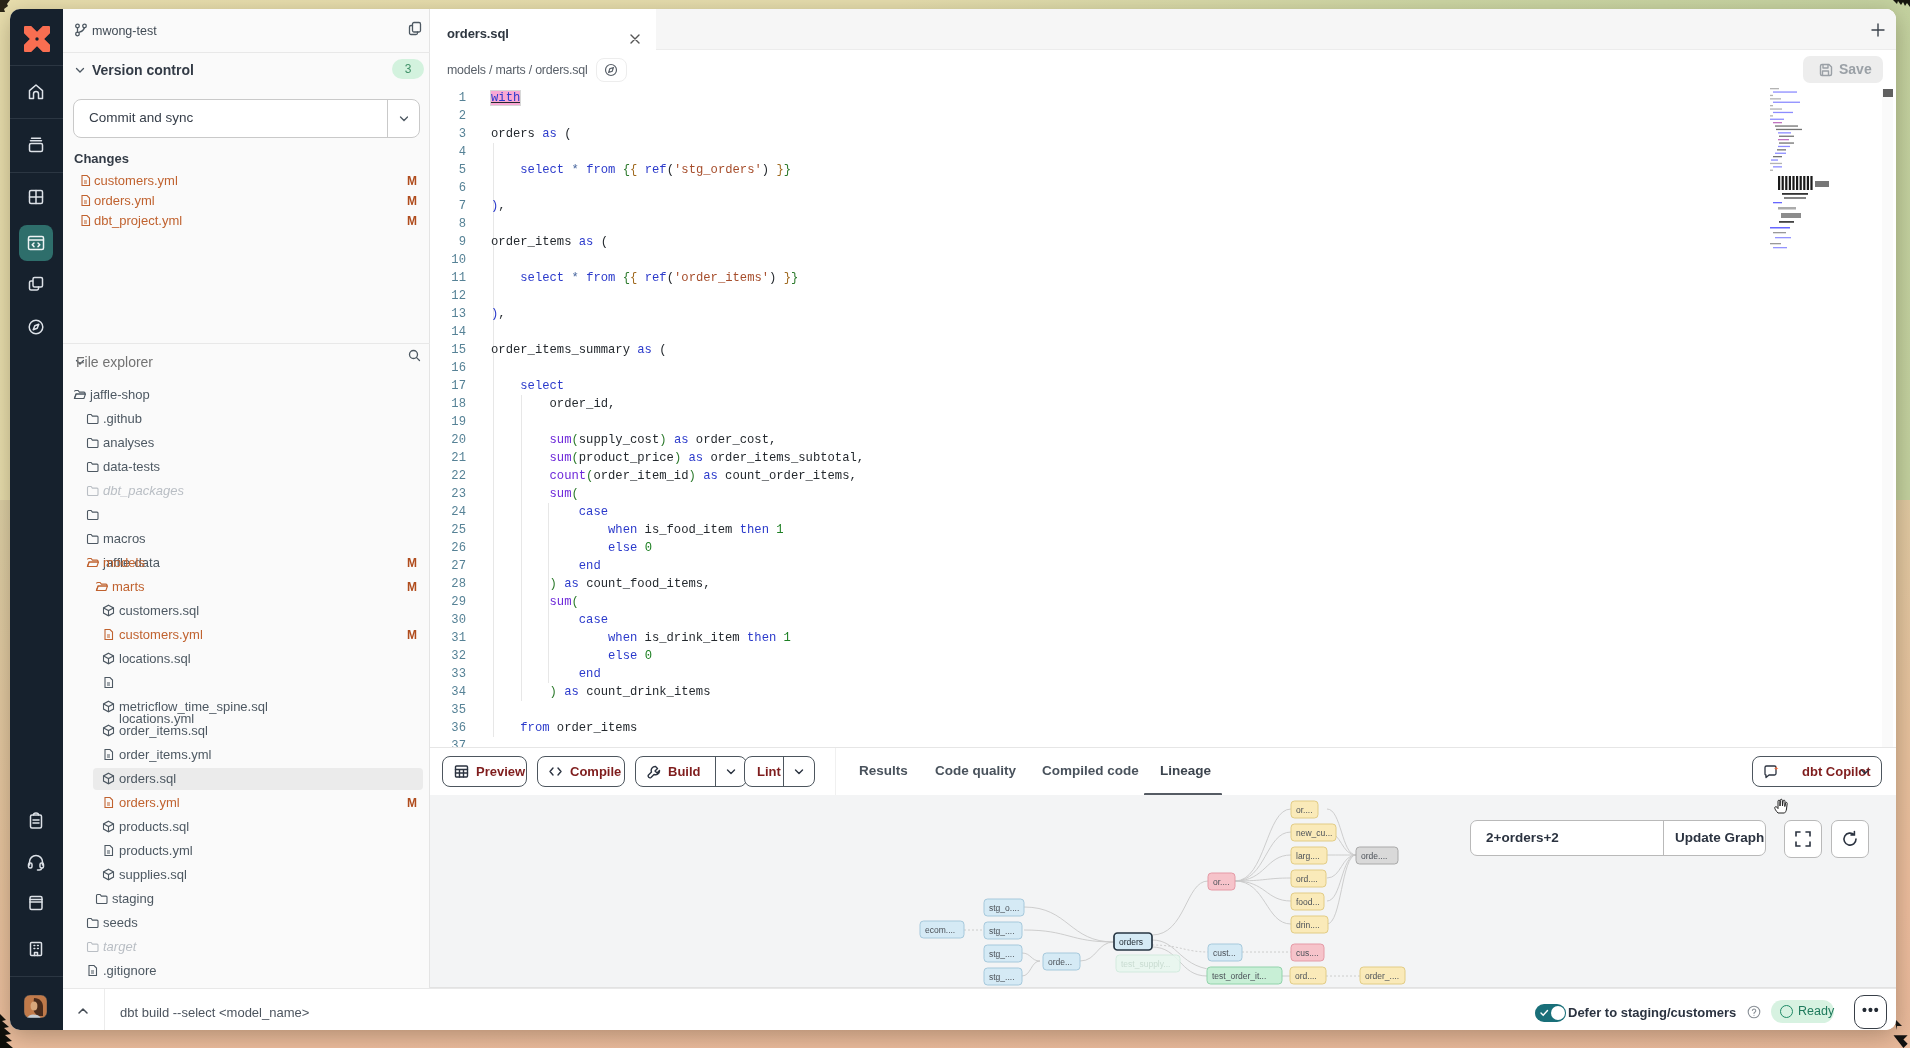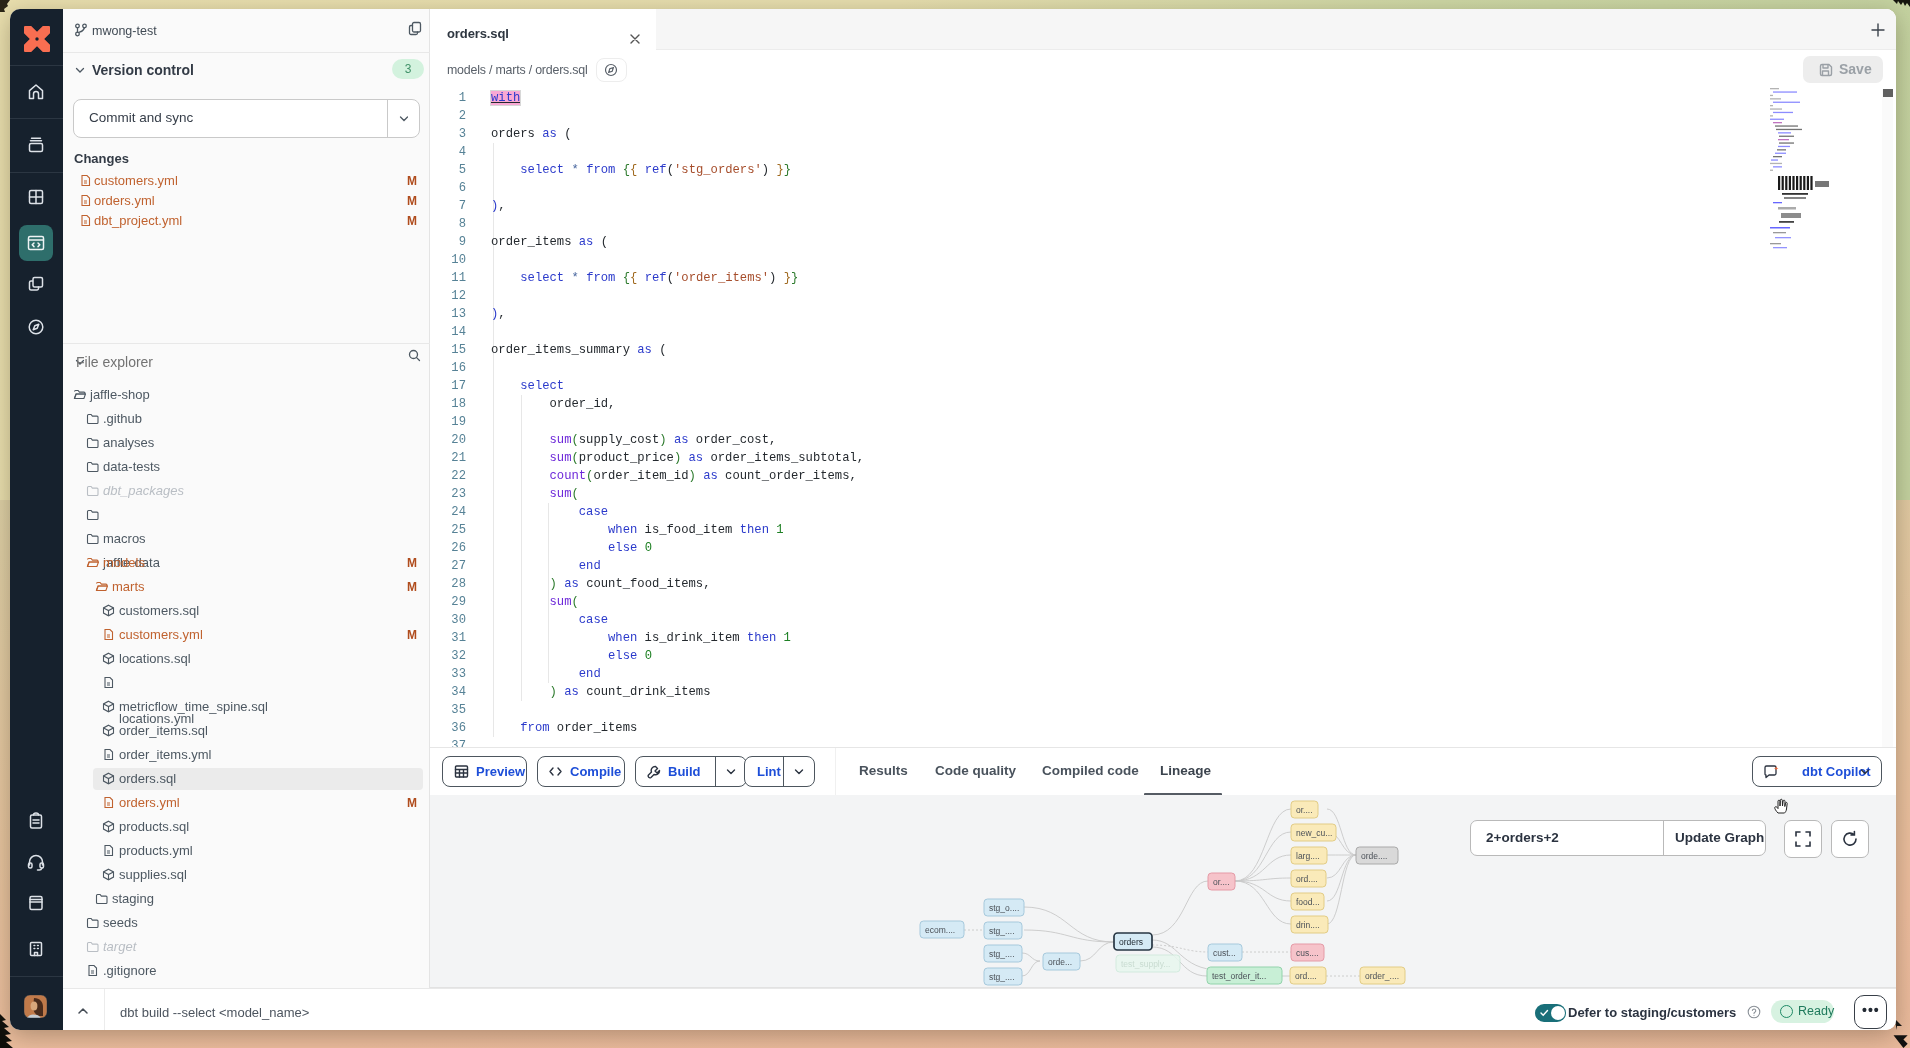--- a/index.html
+++ b/index.html
@@ -18,21 +18,21 @@
 #crumb { position:absolute; left:0; top:42px; width:1466px; height:38px; background:#fff; }
 #codewrap { position:absolute; left:0; top:80px; width:1466px; height:658px; background:#fff; overflow:hidden; font-family:"Liberation Mono",monospace; font-size:12.2px; line-height:18px; }
 #lnums { position:absolute; left:0; top:0; width:36px; text-align:right; color:#568296; }
 #codepre { position:absolute; left:61px; top:0; white-space:pre; color:#24292e; }
 #codepre i { font-style:normal; }
 .k { color:#2b3acb; } .f { color:#6d28d9;margin-top:44px; } .s { color:#a64d2b; } .n { color:#1e8024; }
 .p { color:#2c7a2c; } .o { color:#49679f; } .jo { color:#a06a20; } .jg { color:#2c7a2c; }
 .sel { background:#f9a8d4; outline:1px solid #d8d8d8;text-decoration:underline; }
 .guide { position:absolute; width:1px; background:#e7e7e7; }
 #toolbar { position:absolute; left:420px; top:738px; width:1466px; height:48px; background:#fff; border-top:1px solid #e6e6e6; }
-.tbtn { position:absolute; top:8px; height:31px; border:1px solid #4d565e; border-radius:8px; background:#fff; color:#1d4ed8; font-size:13px; font-weight:bold; display:flex; align-items:center; }
+.tbtn { position:absolute; top:8px; height:31px; border:1px solid #4d565e; border-radius:8px; background:#fff; color:#7f1d1d; font-size:13px; font-weight:bold; display:flex; align-items:center; }
 .ttab { position:absolute; top:0; height:46px; line-height:46px; color:#49525c; font-size:13.5px; font-weight:bold; }
 #graph { position:absolute; left:420px; top:786px; width:1466px; height:193px; background:#f3f4f5; border-bottom:1px solid #e2e2e2; }
 #statusbar { position:absolute; left:53px; top:979px; width:1833px; height:42px; background:#fff; border-top:1px solid #e8e8e8; }
 </style></head>
 <body>
 <div id="bgT"></div>
 <div id="bgB"></div>
 
 <svg class="abs" style="left:0;top:0;" width="10" height="12" viewBox="0 0 10 12">
     <path d="M0 0 H10 L7 4 8 6 4 9 5 12 0 12 Z" fill="#2a2517"></path>

